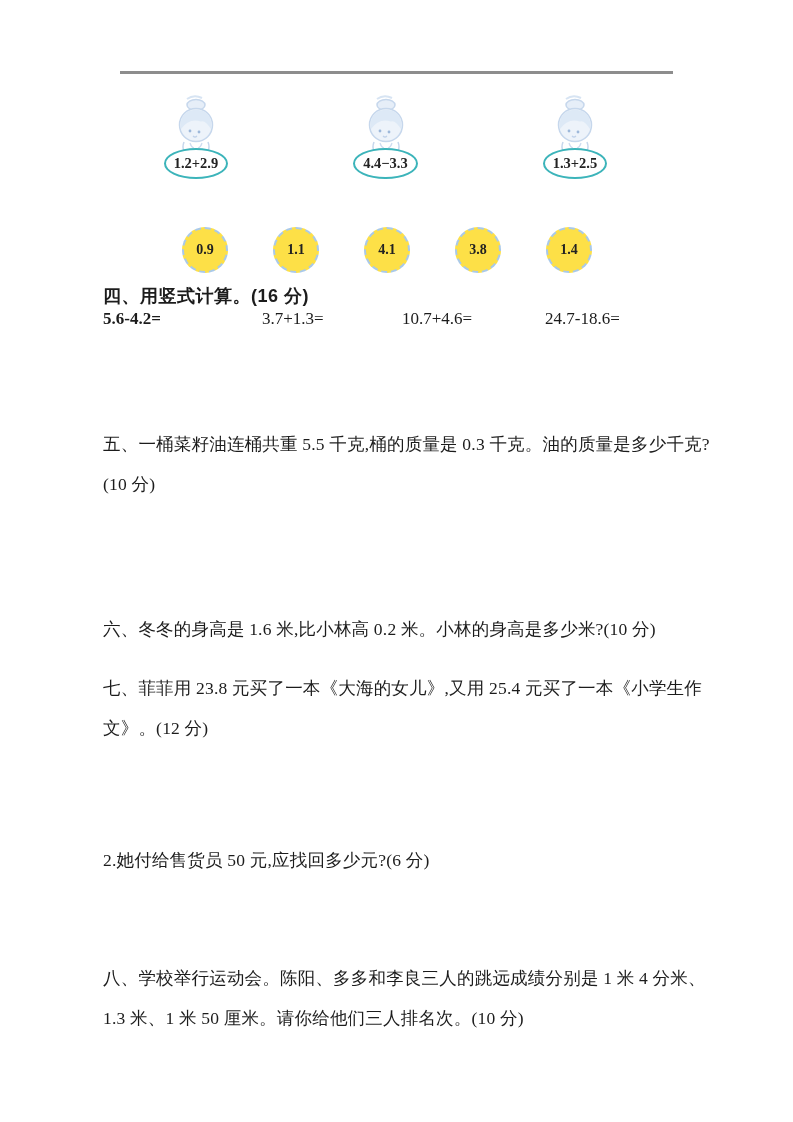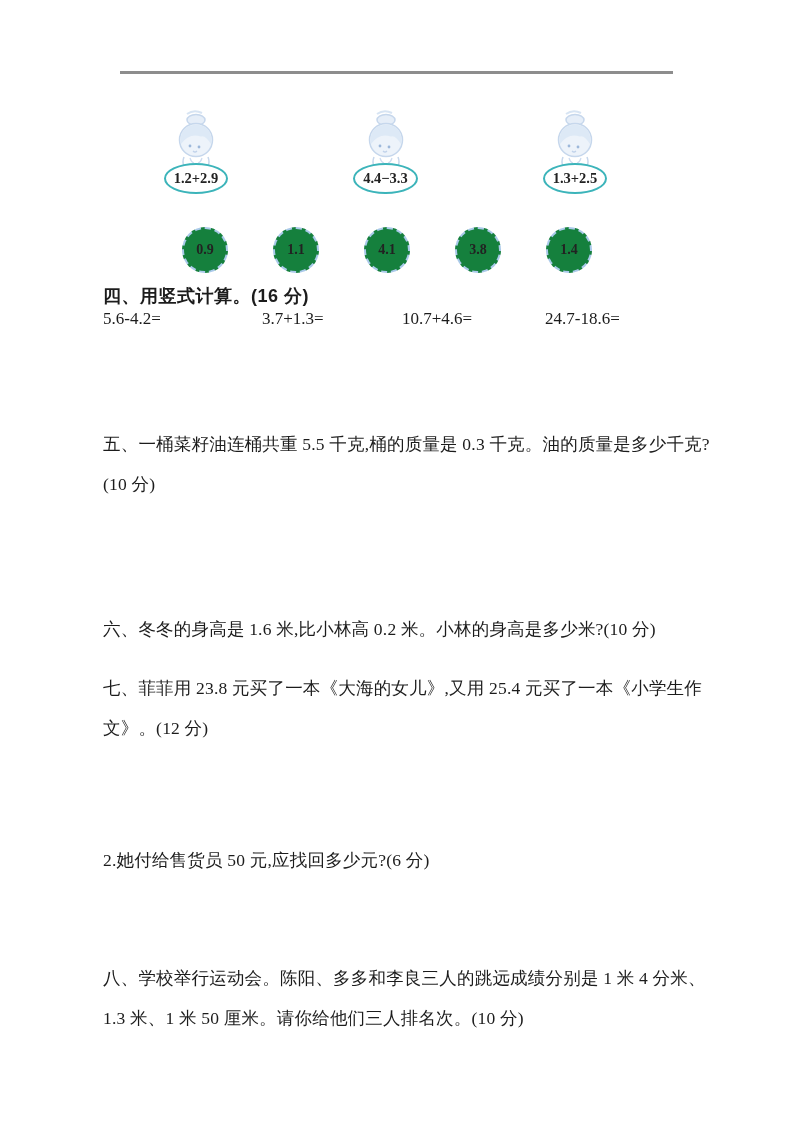--- a/index.html
+++ b/index.html
@@ -4,43 +4,43 @@
 <style>
   html, body { margin:0; padding:0; background:#ffffff; }
   .page {
     position:relative; width:793px; height:1122px; background:#ffffff;
     font-family:"Liberation Serif","DejaVu Serif",serif; color:#1c1c1c;
     overflow:hidden; margin:0 auto;
   }
   .rule { position:absolute; left:120px; top:71px; width:553px; height:3px; background:#8d8d8d; }
 
   
-  .match-row { position:absolute; left:158px; top:107px; width:455px; display:flex; justify-content:space-between; }
+  .match-row { position:absolute; left:158px; top:92px; width:455px; display:flex; justify-content:space-between; }
   .match-col { width:76px; display:flex; flex-direction:column; align-items:center; }
   .girl { display:block; height:62px; }
   .girl svg { display:block; }
   .oval {
     border:2px solid #3cb4ba; border-radius:50%; background:#fff;
     padding:5px 8px; font-size:14.5px; font-weight:bold; white-space:nowrap;
     margin-top:-6px; color:#222;
   }
   .ans-row { position:absolute; left:182px; top:227px; width:410px; display:flex; justify-content:space-between; }
   .ans {
     width:42px; height:42px; border:2px dashed #a9c9e9; border-radius:50%;
     display:flex; align-items:center; justify-content:center;
-    font-size:14px; font-weight:bold; color:#222; background:#15803d;
+    font-size:14px; font-weight:bold; color:#222; background:#fde047;
   }
 
   
   .sec4-h {
     position:absolute; left:103px; top:284px; font-size:18px; font-weight:bold;
     font-family:"Liberation Sans","DejaVu Sans",sans-serif; letter-spacing:0.5px;
   }
   .calc { position:absolute; top:309px; font-size:17px; white-space:nowrap; }
-  .c0 { left:103px; } .c1 { left:262px; } .c2 { left:402px; } .c3 { left:545px; }
+  .c0 { left:103px;font-weight:bold; } .c1 { left:262px; } .c2 { left:402px; } .c3 { left:545px; }
 
   
   .para { position:absolute; font-size:17.5px; line-height:40px; letter-spacing:0.2px; }
   .p5  { left:103px; top:424px; width:614px; }
   .p6  { left:103px; top:585px; width:660px;margin-top:24px; }
   .p7  { left:103px; top:668px; width:616px; }
   .p7a { left:103px; top:718px; width:620px; }
   .p7b { left:103px; top:840px; width:620px; }
   .p8  { left:103px; top:958px; width:622px; }
 </style>

